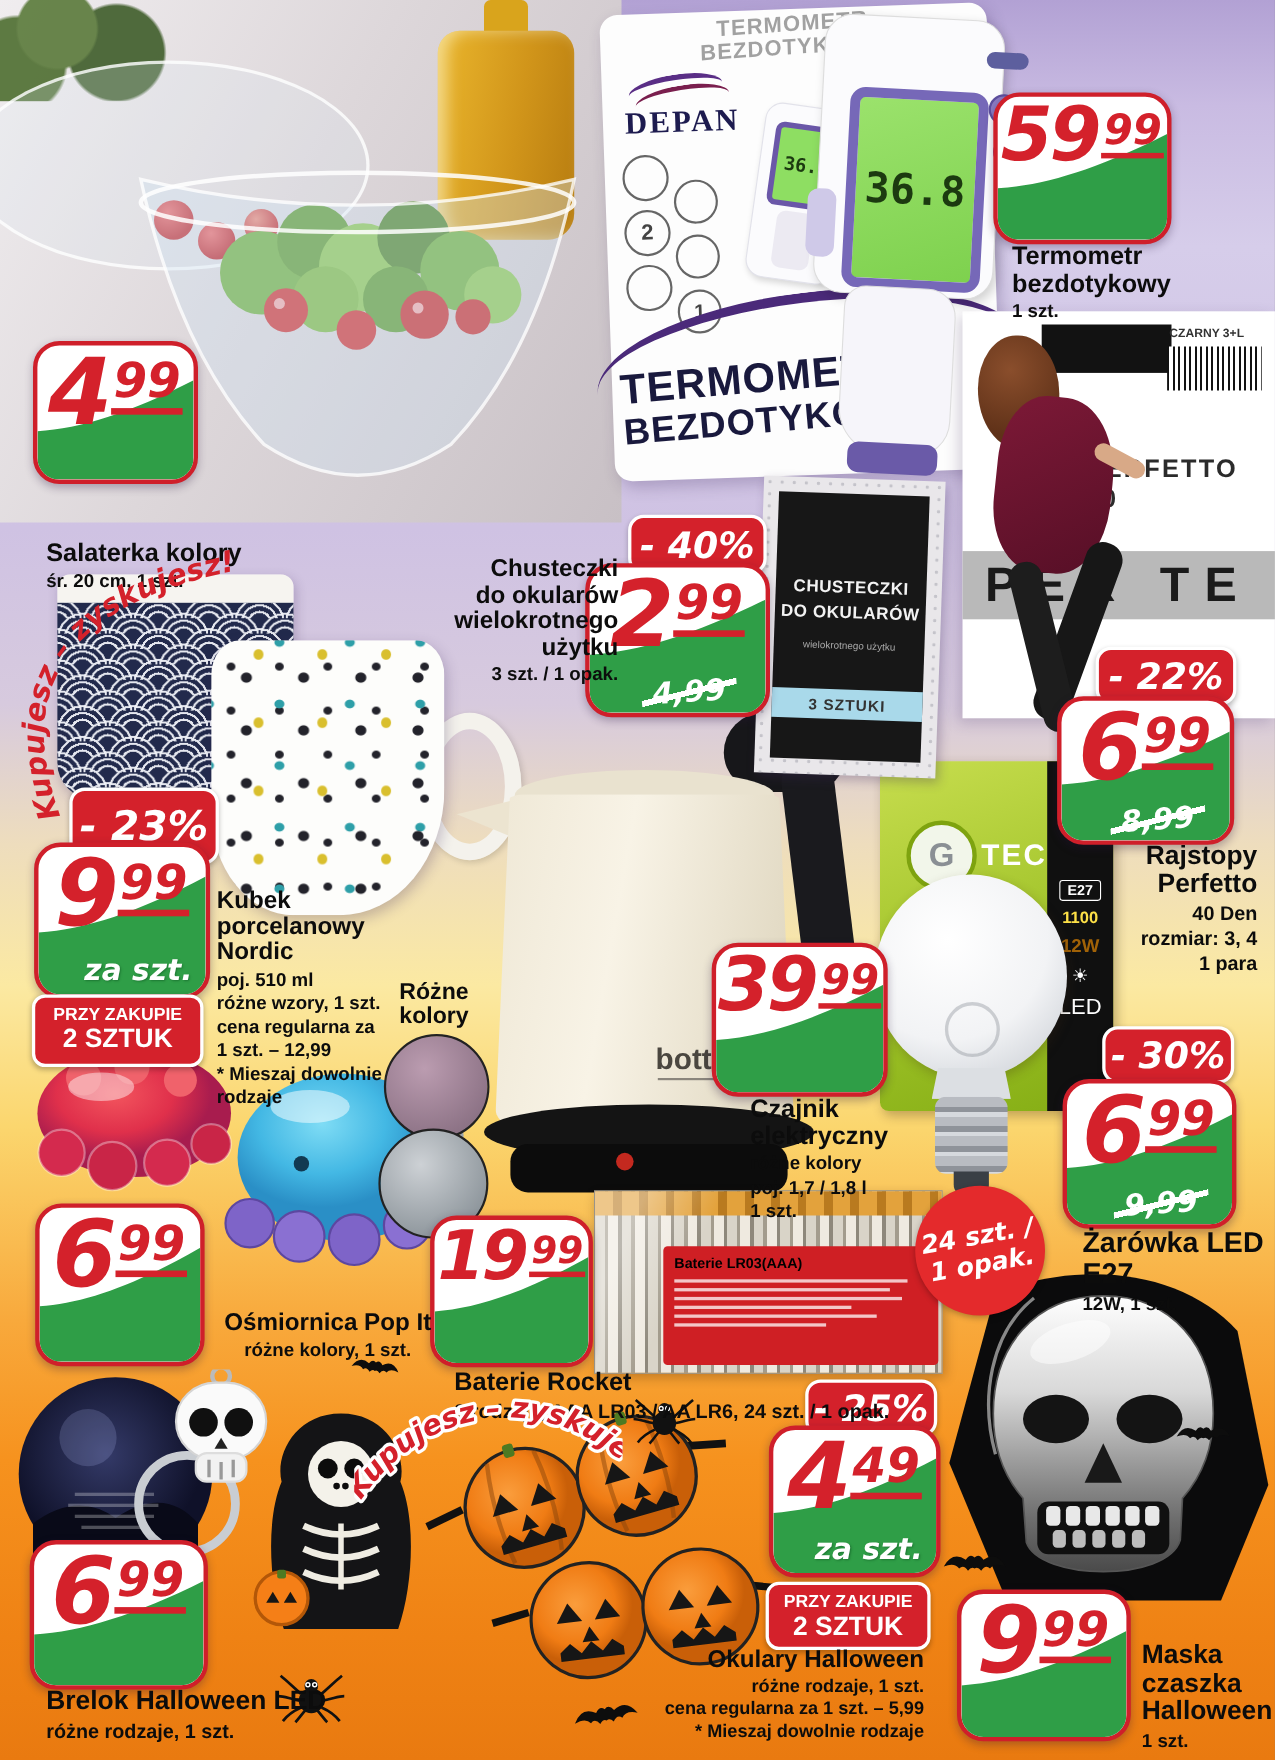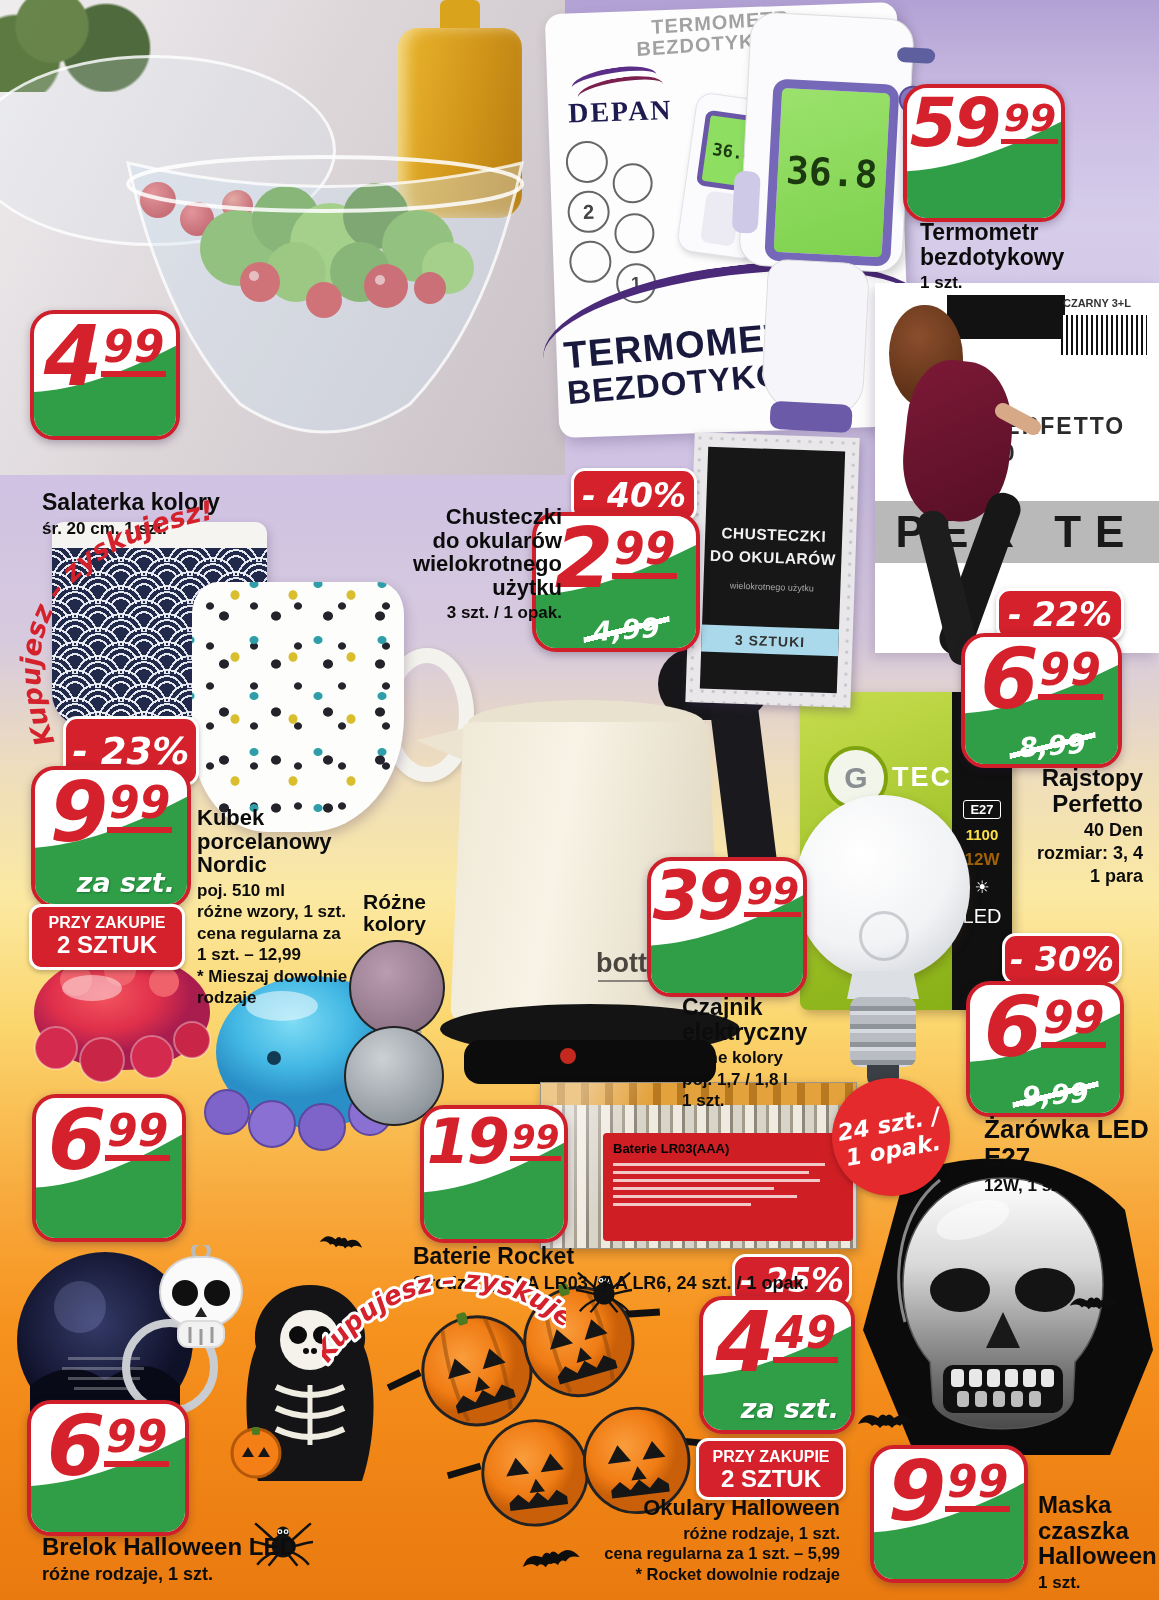--- a/index.html
+++ b/index.html
@@ -491,21 +491,21 @@
   <div class="badge" style="left:32px;top:1094px;width:146px;height:140px">
     <svg class="swoosh" viewBox="0 0 100 100" preserveAspectRatio="none">
         <path d="M0,64 C28,62 60,50 100,26 L100,100 L0,100 Z" fill="#2f9e47"></path>
       </svg>
     <div class="price">
         <span class="zl">6</span>
         <span class="gr">99</span>
       </div>
   </div>
 
-  <div class="badge p2s" style="left:420px;top:1105px;width:140px;height:130px">
+  <div class="badge p2s" style="left:391px;top:1105px;width:140px;height:130px">
     <svg class="swoosh" viewBox="0 0 100 100" preserveAspectRatio="none">
         <path d="M0,64 C28,62 60,50 100,26 L100,100 L0,100 Z" fill="#2f9e47"></path>
       </svg>
     <div class="price">
         <span class="zl">19</span>
         <span class="gr">99</span>
       </div>
   </div>
   <div class="circle24" style="left:832px;top:1078px;width:118px;height:118px">
     <span>24 szt. /</span>
@@ -591,29 +591,33 @@
     <div class="pname">Czajnik</div>
     <div class="pname">elektryczny</div>
     <div class="pdet">różne kolory</div>
     <div class="pdet" style="margin-top:0">poj. 1,7 / 1,8 l</div>
     <div class="pdet" style="margin-top:0">1 szt.</div>
   </div>
   <div class="plabel" style="left:984px;top:1116px;width:175px">
     <div class="pname" style="font-size:26px">Żarówka LED E27</div>
     <div class="pdet">12W, 1 szt.</div>
   </div>
+  <div class="plabel" style="left:198px;top:1190px;width:200px;text-align:center">
+    <div class="pname" style="font-size:22px">Ośmiornica Pop It</div>
+    <div class="pdet">różne kolory, 1 szt.</div>
+  </div>
   <div class="plabel" style="left:413px;top:1244px;width:570px">
     <div class="pname">Baterie Rocket</div>
     <div class="pdet" style="font-size:18px">2 rodzaje, AAA LR03 / AA LR6, 24 szt. / 1 opak.</div>
   </div>
   <div class="plabel txt-r" style="left:598px;top:1496px;width:242px">
     <div class="pname" style="font-size:22px">Okulary Halloween</div>
     <div class="pdet" style="font-size:16.5px">różne rodzaje, 1 szt.</div>
     <div class="pdet" style="font-size:16.5px;margin-top:0">cena regularna za 1 szt. – 5,99</div>
-    <div class="pdet" style="font-size:16.5px;margin-top:0">* Rocket dowolnie rodzaje</div>
+    <div class="pdet" style="font-size:16.5px;margin-top:0">* Mieszaj dowolnie rodzaje</div>
   </div>
   <div class="plabel" style="left:42px;top:1534px">
     <div class="pname" style="font-size:24px">Brelok Halloween LED</div>
     <div class="pdet" style="font-size:18px">różne rodzaje, 1 szt.</div>
   </div>
   <div class="plabel" style="left:1038px;top:1492px;width:120px">
     <div class="pname" style="font-size:24px">Maska</div>
     <div class="pname" style="font-size:24px">czaszka</div>
     <div class="pname" style="font-size:24px">Halloween</div>
     <div class="pdet">1 szt.</div>

